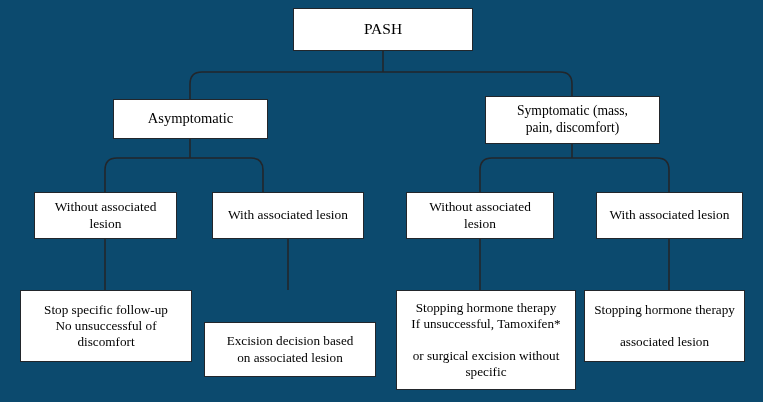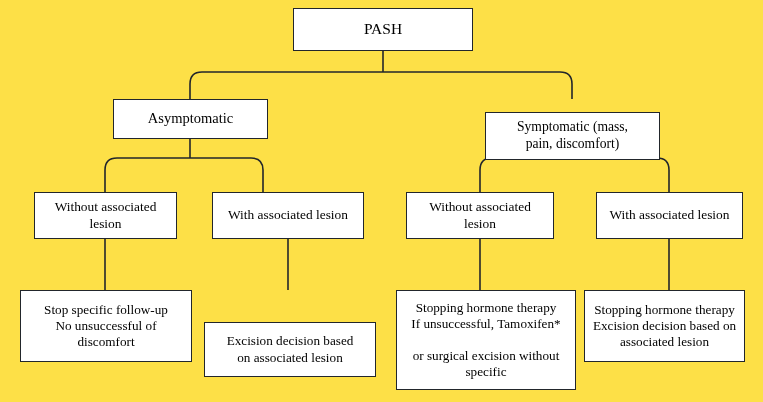--- a/index.html
+++ b/index.html
@@ -8,21 +8,21 @@
     background: #ffffff;
   }
   body {
     font-family: "Liberation Serif", "DejaVu Serif", serif;
     color: #000000;
   }
   #flowchart-root {
     position: relative;
     width: 763px;
     height: 402px;
-    background: #fde047;
+    background: #0c4a6e;
     overflow: hidden;
   }
   #connector-layer {
     position: absolute;
     left: 0;
     top: 0;
     width: 763px;
     height: 402px;
     pointer-events: none;
   }
@@ -51,21 +51,20 @@
     font-size: 15.5px;
   }
   
   #node-asymptomatic {
     left: 113px; top: 99px; width: 155px; height: 40px;
     font-size: 14.5px;
   }
   #node-symptomatic {
     left: 485px; top: 96px; width: 175px; height: 48px;
     font-size: 13.6px;
-    margin-top: 16px;
   }
   
   #node-l3-a { left: 34px;  top: 192px; width: 143px; height: 47px; font-size: 13.4px; }
   #node-l3-b { left: 212px; top: 192px; width: 152px; height: 47px; font-size: 13.4px; }
   #node-l3-c { left: 406px; top: 192px; width: 148px; height: 47px; font-size: 13.4px; }
   #node-l3-d { left: 596px; top: 192px; width: 147px; height: 47px; font-size: 13.4px; }
   
   #node-l4-a { left: 20px;  top: 290px; width: 172px; height: 72px;  font-size: 13.2px; }
   #node-l4-b { left: 204px; top: 290px; width: 172px; height: 55px;  font-size: 13.2px; margin-top: 32px; }
   #node-l4-c { left: 396px; top: 290px; width: 180px; height: 100px; font-size: 13.2px; }
@@ -152,18 +151,18 @@
       <span class="r">If unsuccessful, Tamoxifen*</span><br>
       <br>
       <span class="b">or</span><span class="r"> surgical excision without</span><br>
       <span class="r">specific</span>
     </span>
   </div>
 
   <div class="node" id="node-l4-d">
     <span class="node-text">
       <span class="r">Stopping hormone therapy</span><br>
-      <span class="b">Excision decision based on</span><br>
+      <br>
       <span class="b">associated lesion</span>
     </span>
   </div>
 
 </div>
 
 </body></html>

